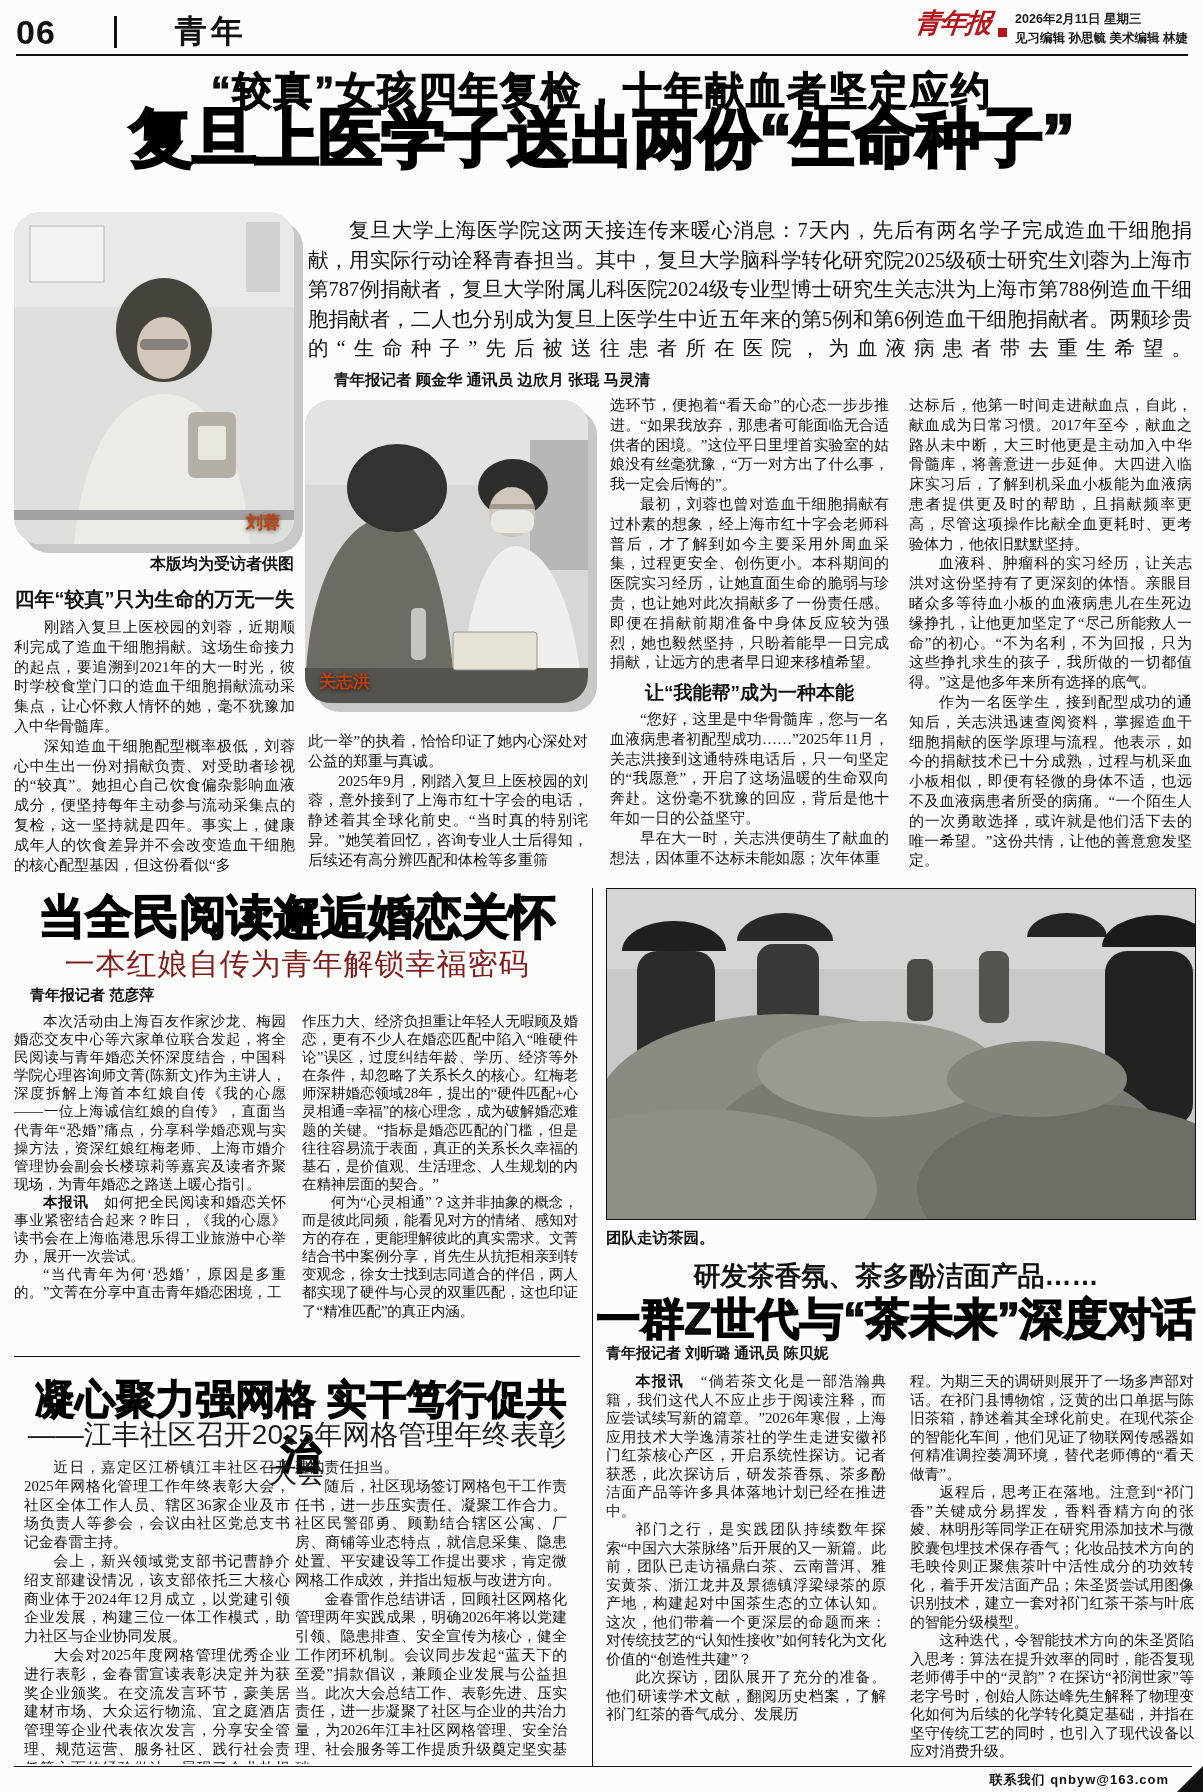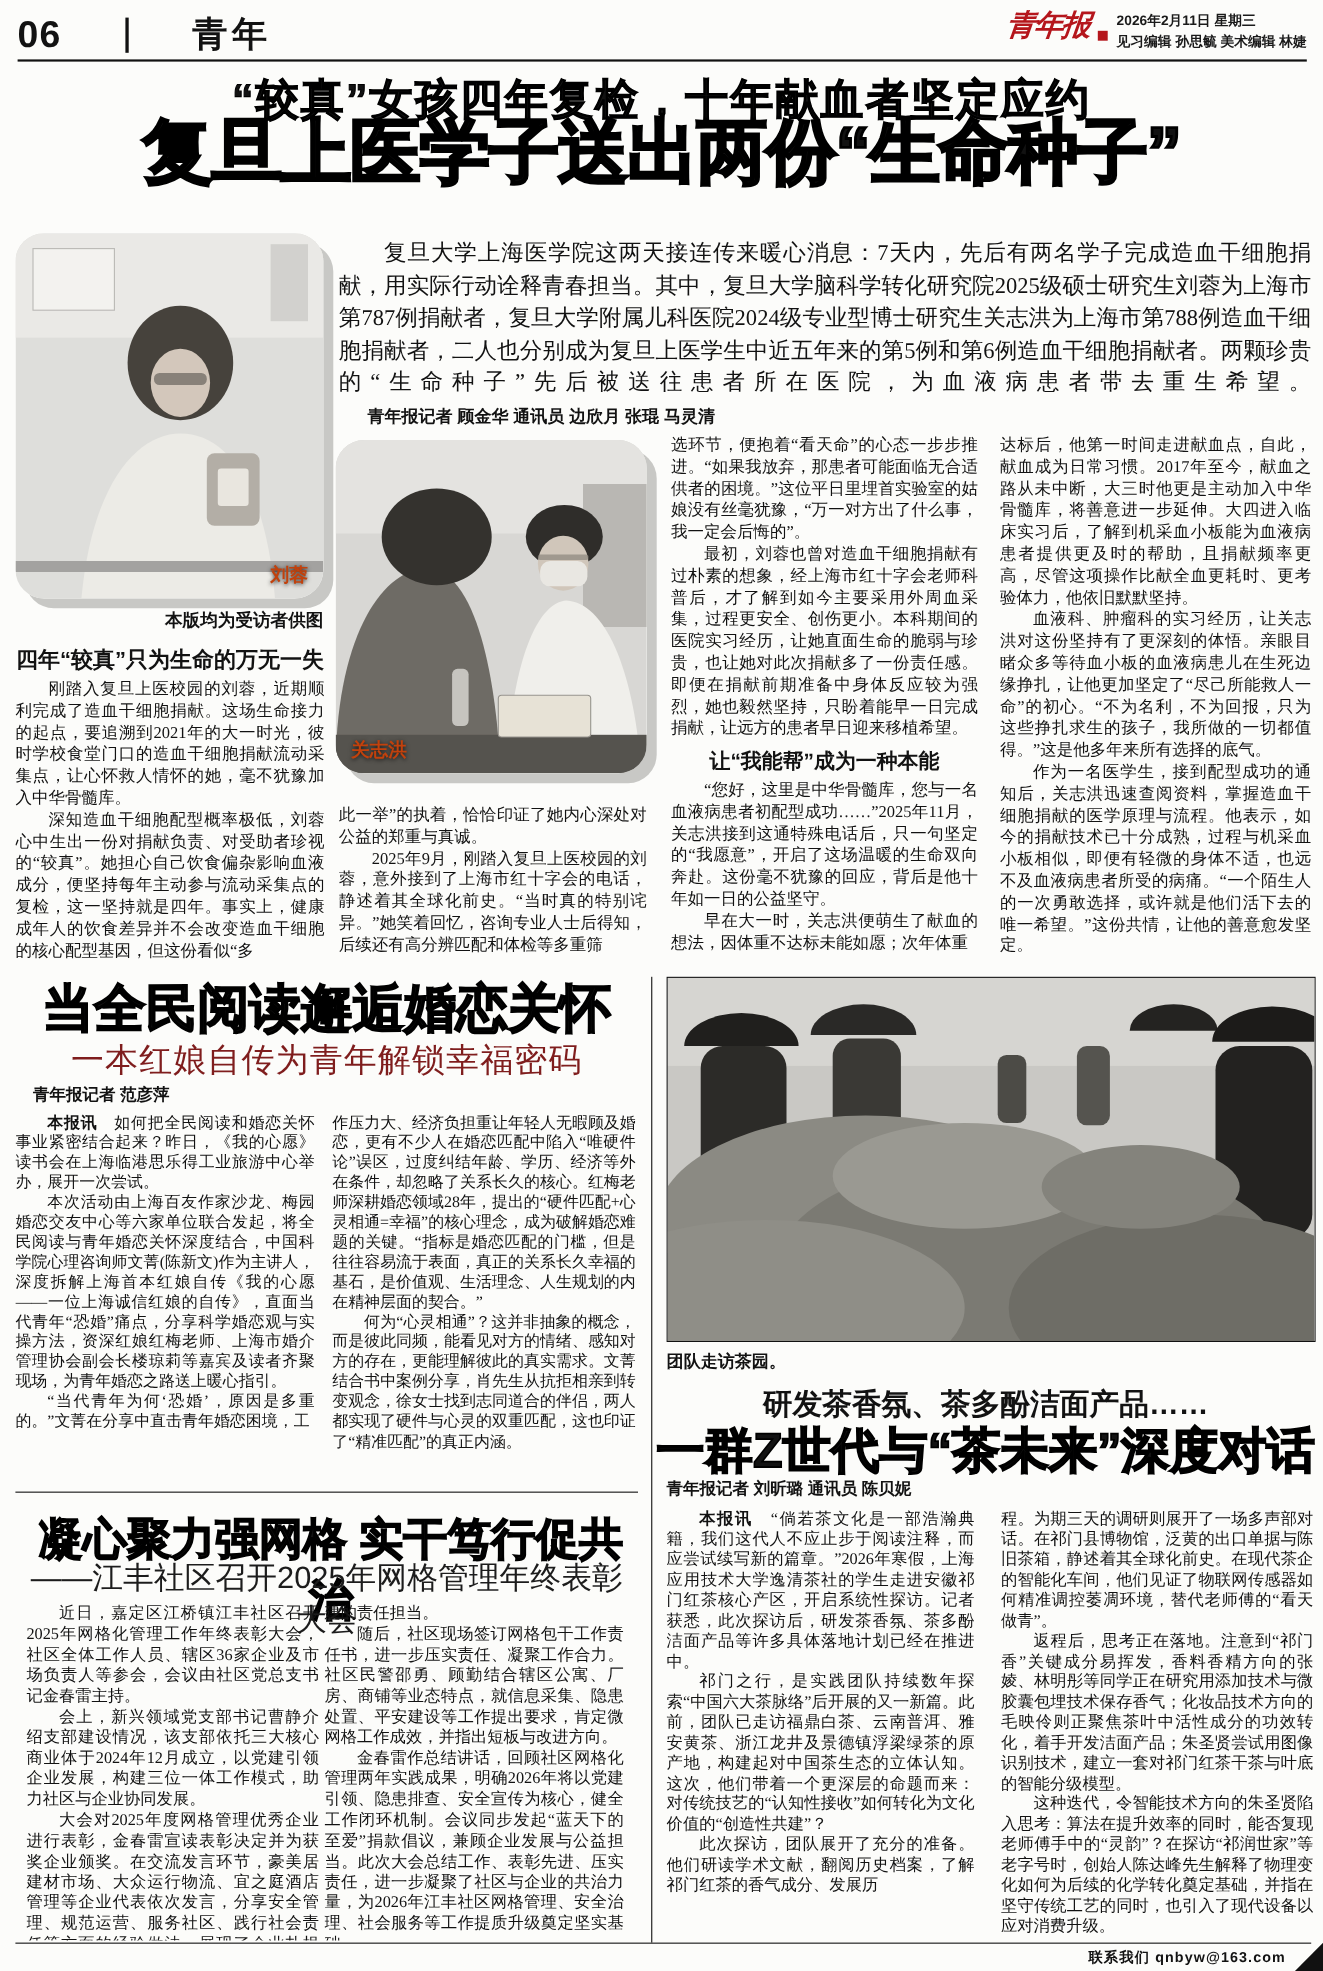--- a/index.html
+++ b/index.html
@@ -171,22 +171,22 @@
   <div class="colblock c4">
     <p class="cont">达标后，他第一时间走进献血点，自此，献血成为日常习惯。2017年至今，献血之路从未中断，大三时他更是主动加入中华骨髓库，将善意进一步延伸。大四进入临床实习后，了解到机采血小板能为血液病患者提供更及时的帮助，且捐献频率更高，尽管这项操作比献全血更耗时、更考验体力，他依旧默默坚持。</p>
     <p>血液科、肿瘤科的实习经历，让关志洪对这份坚持有了更深刻的体悟。亲眼目睹众多等待血小板的血液病患儿在生死边缘挣扎，让他更加坚定了“尽己所能救人一命”的初心。“不为名利，不为回报，只为这些挣扎求生的孩子，我所做的一切都值得。”这是他多年来所有选择的底气。</p>
     <p>作为一名医学生，接到配型成功的通知后，关志洪迅速查阅资料，掌握造血干细胞捐献的医学原理与流程。他表示，如今的捐献技术已十分成熟，过程与机采血小板相似，即便有轻微的身体不适，也远不及血液病患者所受的病痛。“一个陌生人的一次勇敢选择，或许就是他们活下去的唯一希望。”这份共情，让他的善意愈发坚定。</p>
   </div>
 
   <h2 class="a2-headline">当全民阅读邂逅婚恋关怀</h2>
   <div class="a2-deck">一本红娘自传为青年解锁幸福密码</div>
   <div class="a2-byline">青年报记者 范彦萍</div>
   <div class="colblock a2col a2c1">
+    <p>本次活动由上海百友作家沙龙、梅园婚恋交友中心等六家单位联合发起，将全民阅读与青年婚恋关怀深度结合，中国科学院心理咨询师文菁(陈新文)作为主讲人，深度拆解上海首本红娘自传《我的心愿——一位上海诚信红娘的自传》，直面当代青年“恐婚”痛点，分享科学婚恋观与实操方法，资深红娘红梅老师、上海市婚介管理协会副会长楼琼莉等嘉宾及读者齐聚现场，为青年婚恋之路送上暖心指引。</p>
     <p><b>本报讯　</b><span>如何把全民阅读和婚恋关怀事业紧密结合起来？昨日，《我的心愿》读书会在上海临港思乐得工业旅游中心举办，展开一次尝试。</span></p>
-    <p>本次活动由上海百友作家沙龙、梅园婚恋交友中心等六家单位联合发起，将全民阅读与青年婚恋关怀深度结合，中国科学院心理咨询师文菁(陈新文)作为主讲人，深度拆解上海首本红娘自传《我的心愿——一位上海诚信红娘的自传》，直面当代青年“恐婚”痛点，分享科学婚恋观与实操方法，资深红娘红梅老师、上海市婚介管理协会副会长楼琼莉等嘉宾及读者齐聚现场，为青年婚恋之路送上暖心指引。</p>
     <p>“当代青年为何‘恐婚’，原因是多重的。”文菁在分享中直击青年婚恋困境，工</p>
   </div>
   <div class="colblock a2col a2c2">
     <p class="cont">作压力大、经济负担重让年轻人无暇顾及婚恋，更有不少人在婚恋匹配中陷入“唯硬件论”误区，过度纠结年龄、学历、经济等外在条件，却忽略了关系长久的核心。红梅老师深耕婚恋领域28年，提出的“硬件匹配+心灵相通=幸福”的核心理念，成为破解婚恋难题的关键。“指标是婚恋匹配的门槛，但是往往容易流于表面，真正的关系长久幸福的基石，是价值观、生活理念、人生规划的内在精神层面的契合。”</p>
     <p>何为“心灵相通”？这并非抽象的概念，而是彼此同频，能看见对方的情绪、感知对方的存在，更能理解彼此的真实需求。文菁结合书中案例分享，肖先生从抗拒相亲到转变观念，徐女士找到志同道合的伴侣，两人都实现了硬件与心灵的双重匹配，这也印证了“精准匹配”的真正内涵。</p>
   </div>
 
   <div class="vrule"></div>
   <div class="hrule4"></div>
 

